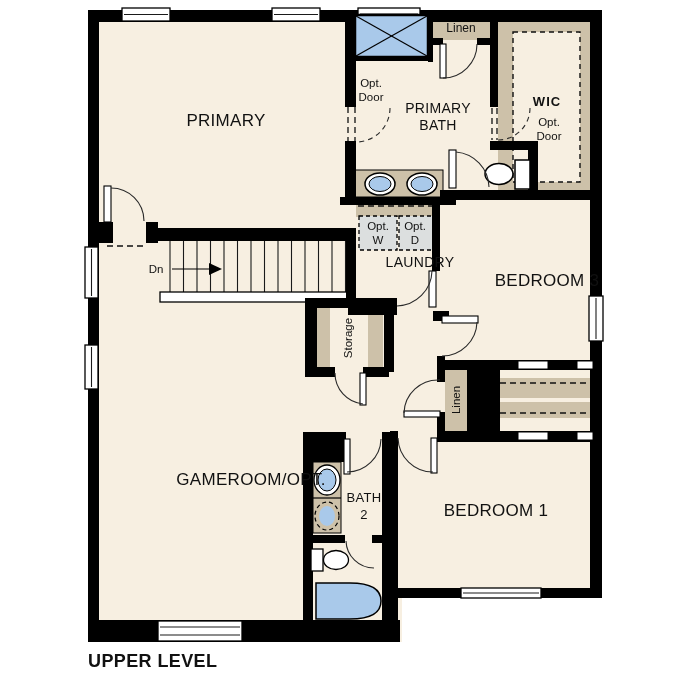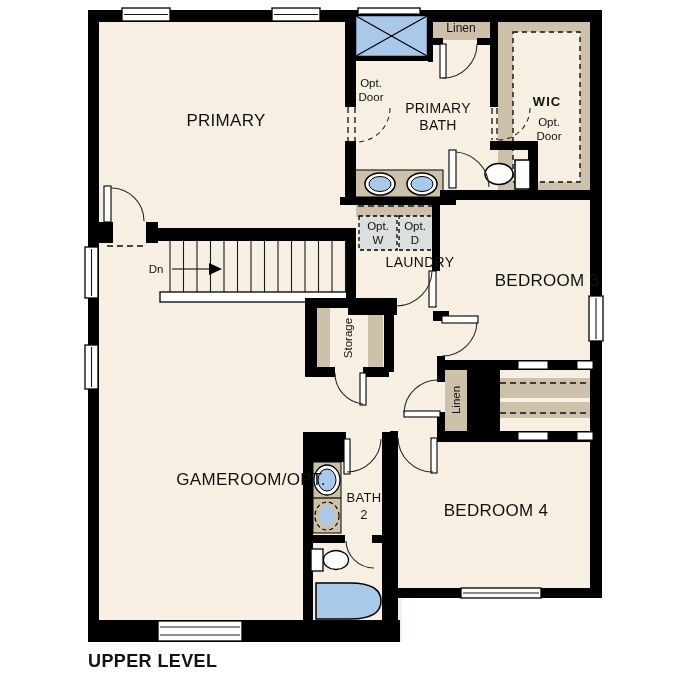--- a/index.html
+++ b/index.html
@@ -288,16 +288,16 @@
 
   <div class="lbl room t17" style="left:212px;top:480px;margin-left:39px;">
     <div>GAMEROOM/OPT.</div>
   </div>
 
   <div class="lbl room t13" style="left:364px;top:506px;">
     <div>BATH</div>
     <div>2</div>
   </div>
 
-  <div class="lbl room t17" style="left:496px;top:511px;">BEDROOM 4</div>
+  <div class="lbl room t17" style="left:496px;top:511px;">BEDROOM 1</div>
 
   <div id="title">UPPER LEVEL</div>
 </div>
 
 </body></html>

